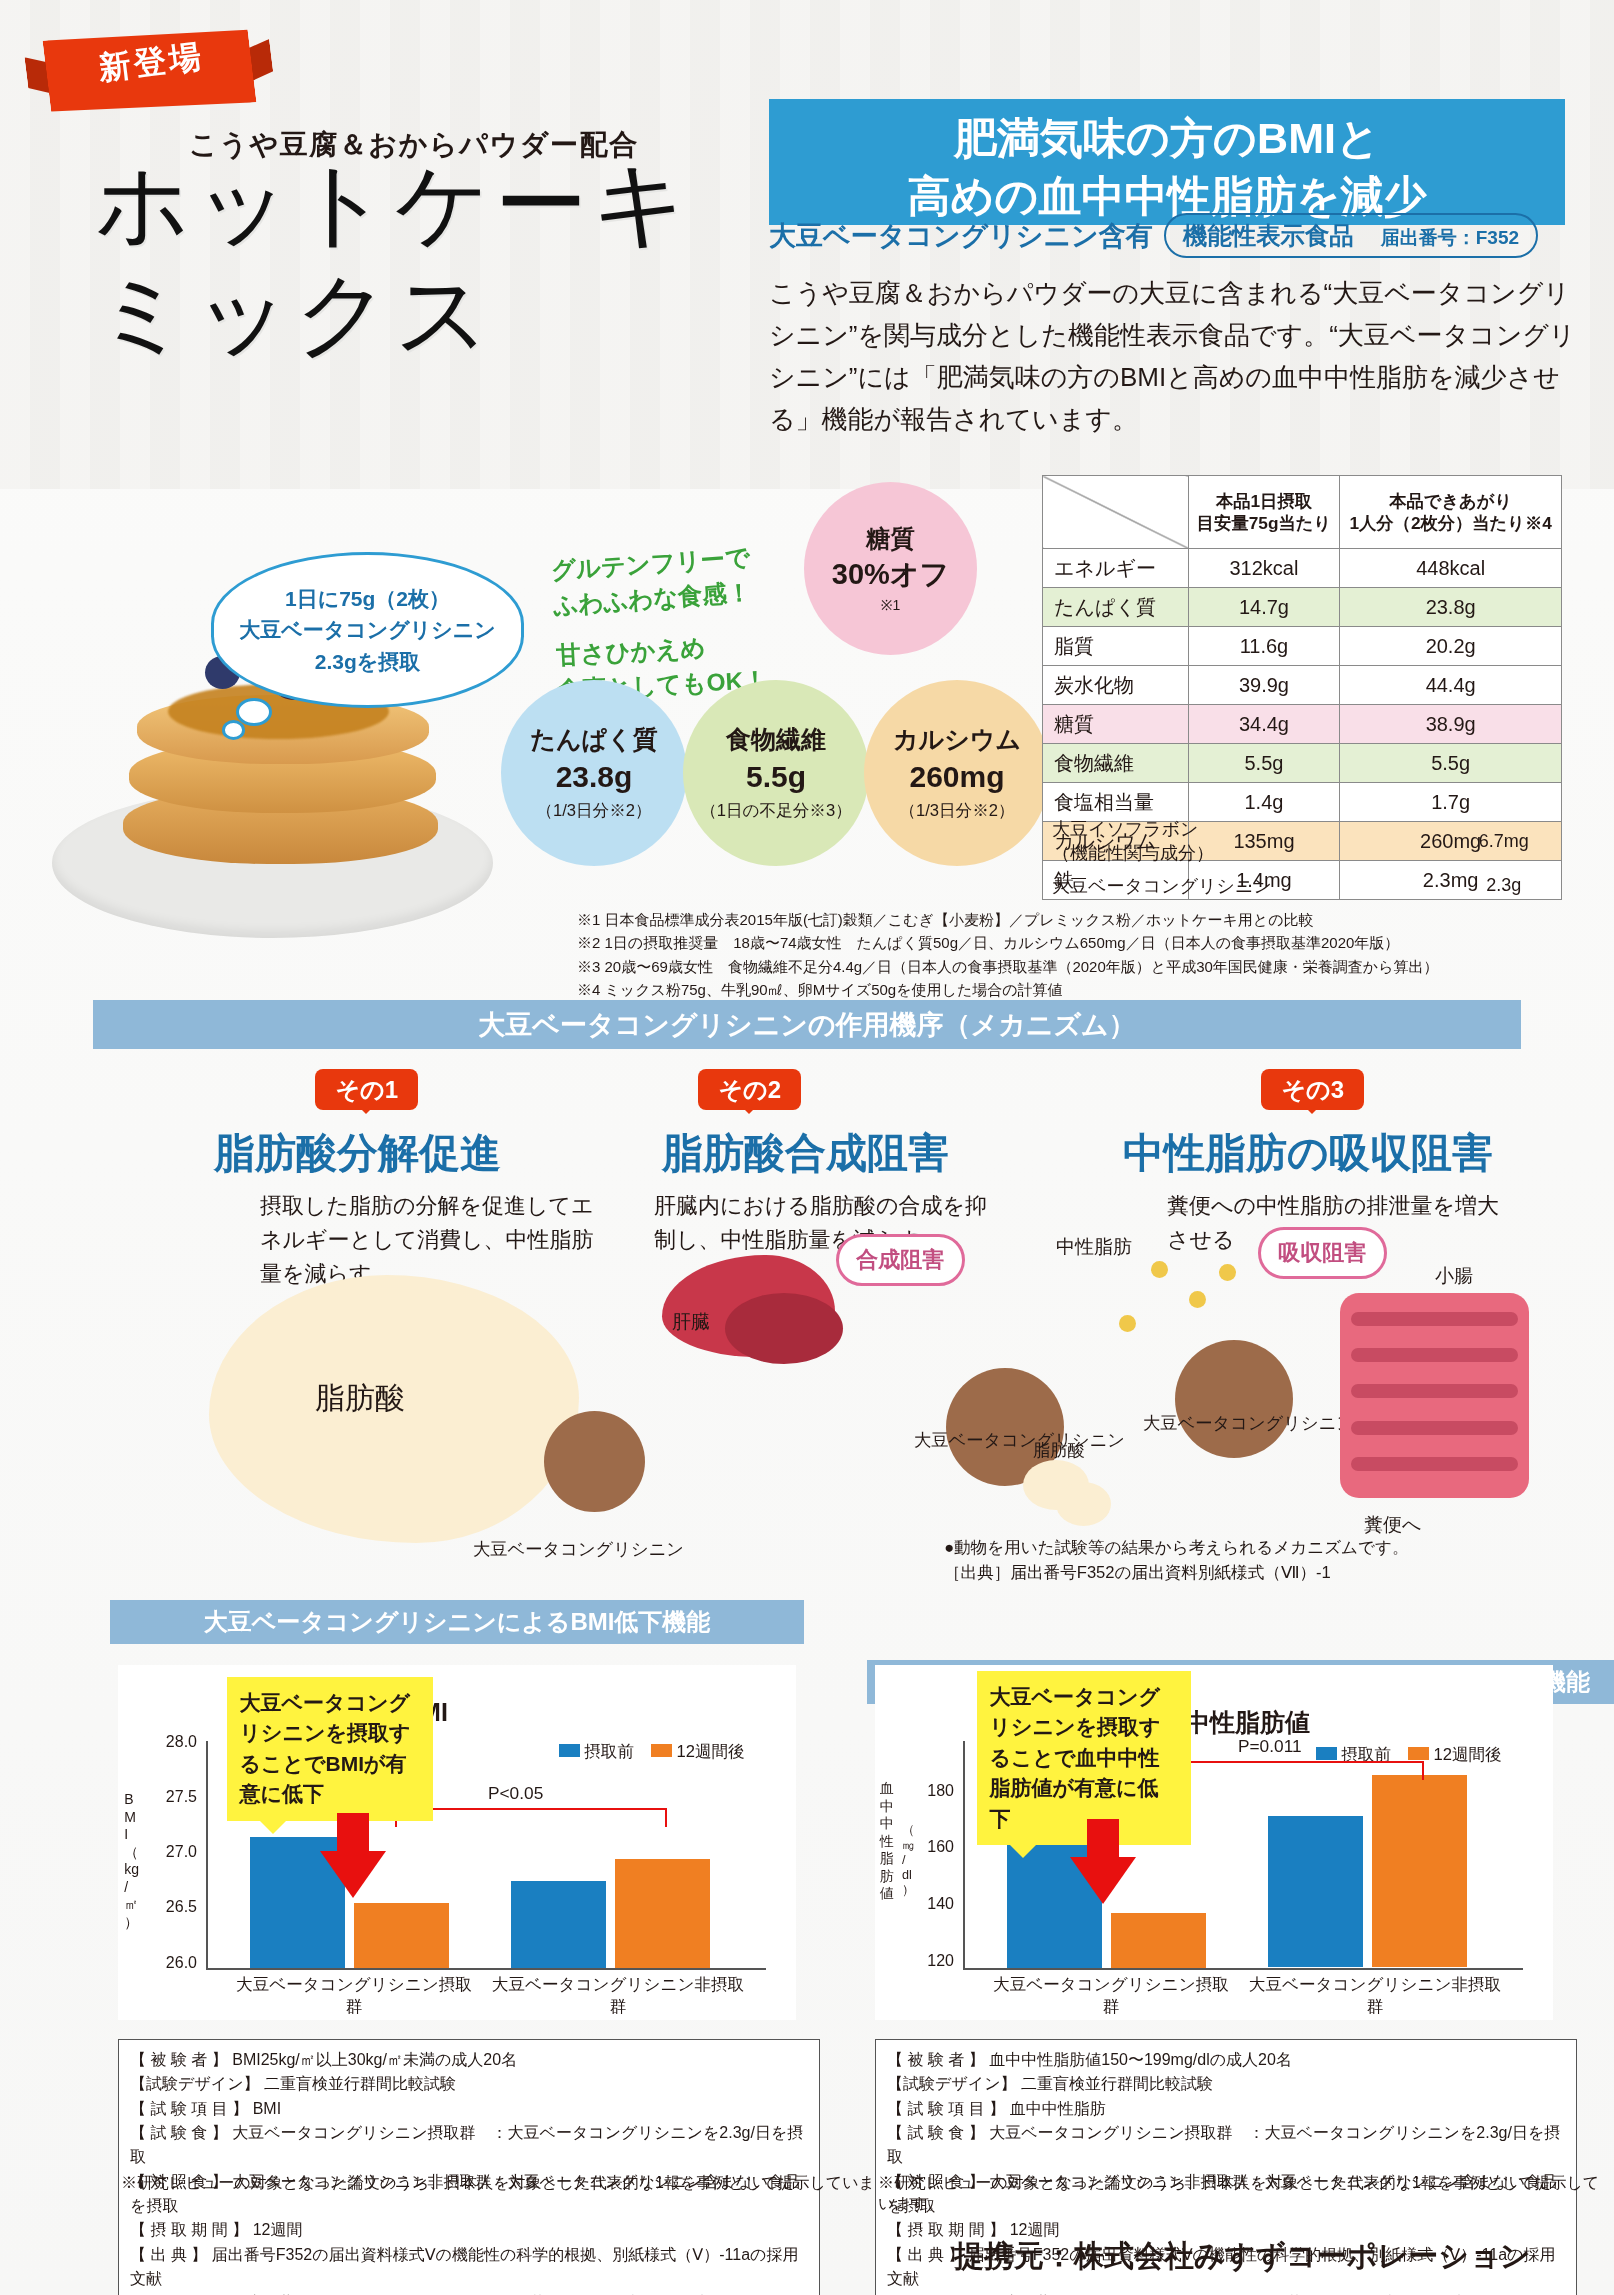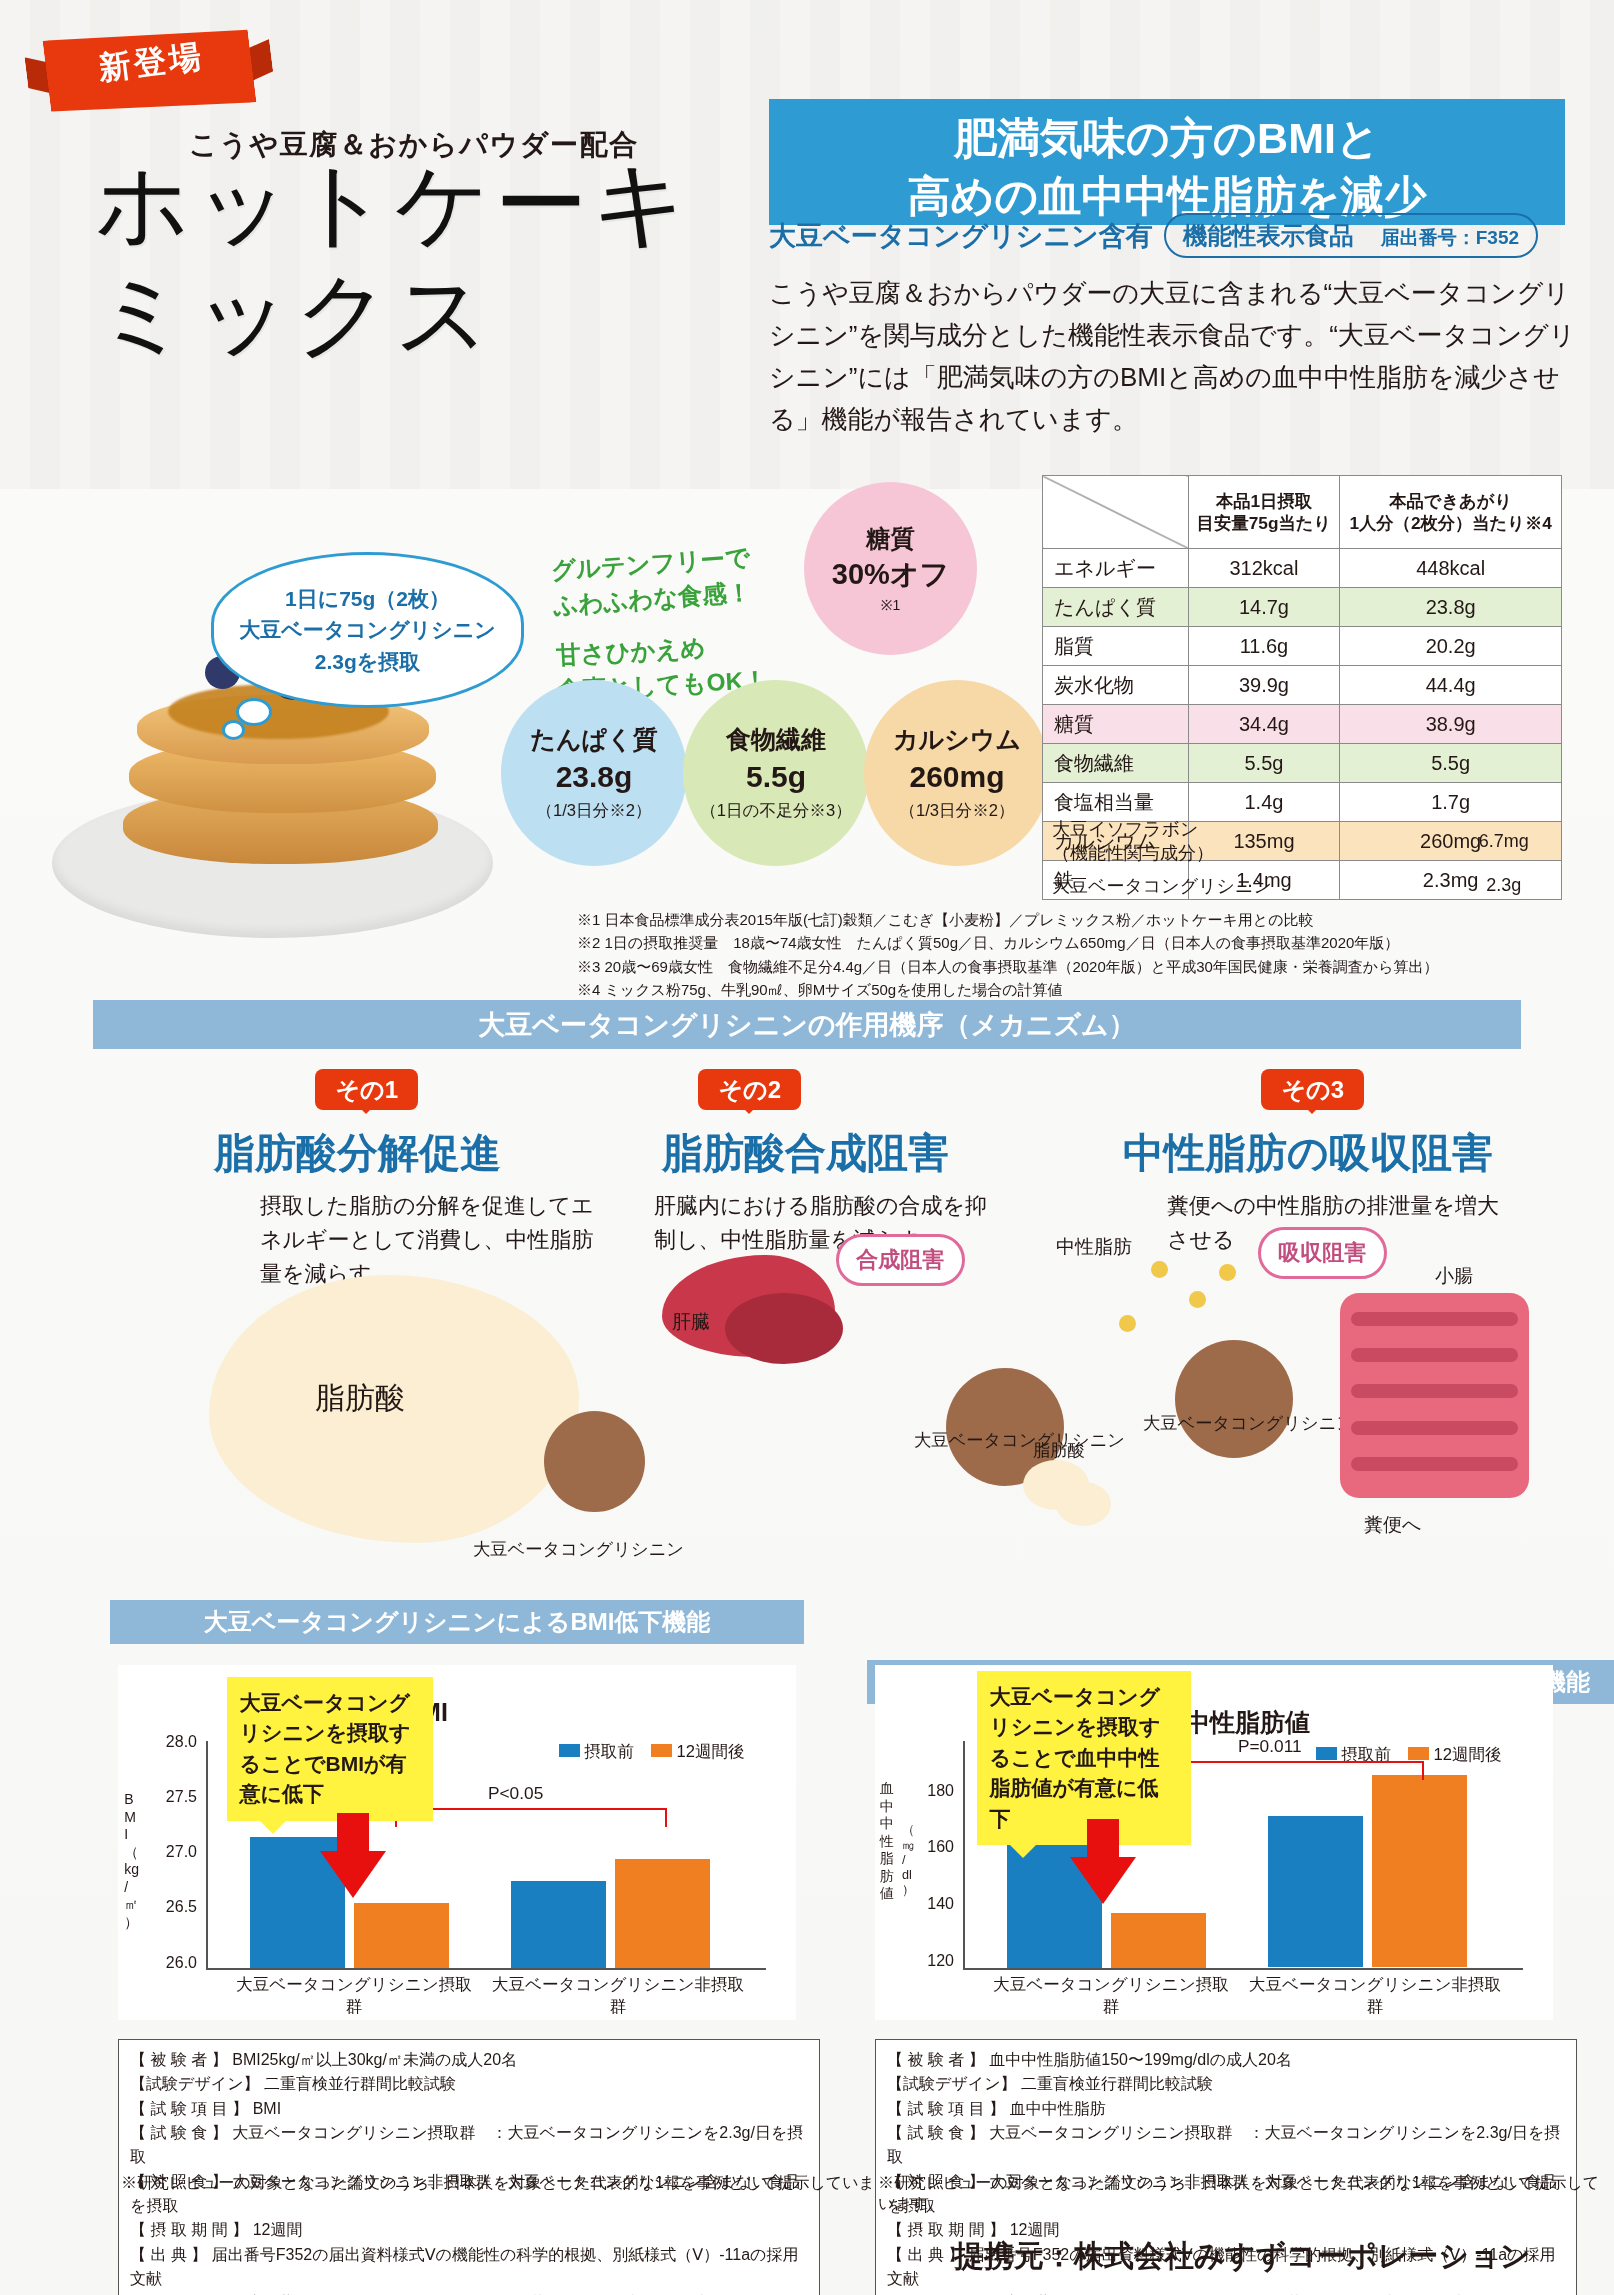--- a/index.html
+++ b/index.html
@@ -500,20 +500,24 @@
     <div class="fold" style="top:128px"></div>
     <div class="fold" style="top:164px"></div>
   </div>
   <div class="small-lab">小腸</div>
   <div class="stool-lab">糞便へ</div>
   <div class="dot-y" style="left:1151px; top:1261px;"></div>
   <div class="dot-y" style="left:1189px; top:1291px;"></div>
   <div class="dot-y" style="left:1119px; top:1315px;"></div>
   <div class="dot-y" style="left:1219px; top:1264px;"></div>
 
+  <div class="mech-note">
+    <div>●動物を用いた試験等の結果から考えられるメカニズムです。</div>
+    <div>［出典］届出番号F352の届出資料別紙様式（Ⅶ）-1</div>
+  </div>
 
   <div class="abs band band-g1">大豆ベータコングリシニンによるBMI低下機能</div>
   <div class="gbox g1">
     <div class="g-title" style="left:284px; top:33px;">BMI</div>
     <div class="legend" style="left:441px; top:76px;">
       <span><span class="sw sw-blue"></span><span>摂取前</span></span>
       <span><span class="sw sw-org"></span><span>12週間後</span></span>
     </div>
 
     <div class="axis-y" style="left:16px; top:68px;">28.0</div>

